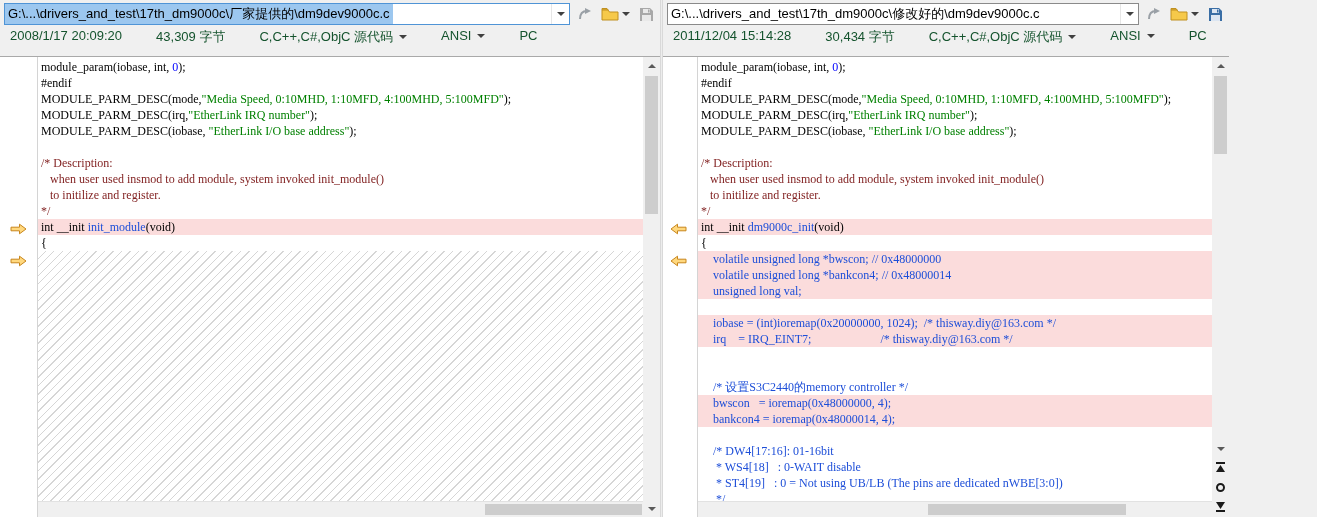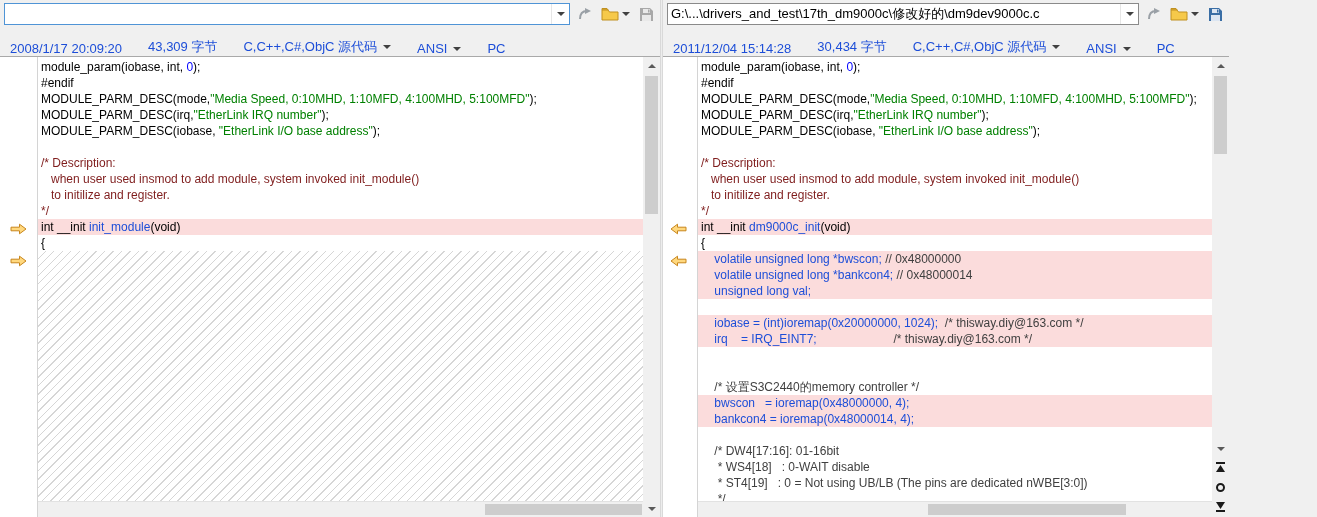--- a/index.html
+++ b/index.html
@@ -12,59 +12,60 @@
   .divider{width:3px;background:#ededed;border-left:1px solid #d9d9d9;border-right:1px solid #d9d9d9;cursor:col-resize}
   .path-row{height:28px;display:flex;align-items:center;padding:0 4px;gap:5px;background:#f0f0f0}
   .combobox{flex:1;height:22px;background:#fff;border:1px solid #8a8a8a;display:flex;align-items:center;position:relative;min-width:0}
   .combobox.focused{border-color:#4f94d6}
   .path-text{font-size:13px;color:#000;padding:1px 3px;white-space:nowrap;overflow:hidden}
   .path-text.selected{background:#9cc7ef}
   .combo-arrow{margin-left:auto;width:18px;height:100%;display:flex;align-items:center;justify-content:center;border-left:1px solid #e6e6e6;cursor:pointer}
   .tri-down{width:0;height:0;border-left:4px solid transparent;border-right:4px solid transparent;border-top:4px solid #404040;display:inline-block}
   .tool-icon{width:20px;height:20px;display:flex;align-items:center;justify-content:center;flex:0 0 auto;cursor:pointer}
   .caret-btn{width:10px;height:20px;display:flex;align-items:center;justify-content:center;flex:0 0 auto;margin-left:-4px;cursor:pointer}
-  .info-row{height:28px;display:flex;align-items:flex-end;gap:26px;padding:0 10px;background:#f0f0f0;font-size:13px;color:#1d4ed8;white-space:nowrap;overflow:hidden}
+  .info-row{height:28px;display:flex;align-items:flex-start;gap:34px;padding:0 10px;background:#f0f0f0;font-size:13px;color:#14532d;white-space:nowrap;overflow:hidden}
   .dd{display:flex;align-items:center;gap:6px;cursor:pointer}
   .code-wrap{flex:1;display:flex;background:#fff;border-top:1px solid #a9a9a9;min-height:0;position:relative}
   .margin{position:relative;border-right:1px solid #d4d4d4;background:#fff;flex:0 0 auto}
   .pane-left .margin{width:38px}
   .pane-right .margin{width:35px}
   .merge-arrow{position:absolute;width:17px;height:12px;cursor:pointer}
   .pane-left .merge-arrow{left:10px}
   .pane-right .merge-arrow{left:7px}
   .code-area{flex:1;position:relative;overflow:hidden;min-width:0;cursor:text}
-  .code-lines{position:absolute;inset:0;padding-top:2px;display:flex;flex-direction:column;font-family:Liberation Sans, sans-serif;font-size:12px;line-height:16px;white-space:pre;color:#000}
+  .code-lines{position:absolute;inset:0;padding-top:2px;display:flex;flex-direction:column;font-family:Liberation Serif, serif;font-size:12px;line-height:16px;white-space:pre;color:#000}
   .code-line{flex:0 0 16px;height:16px;padding-left:3px;overflow:hidden}
   .code-line.diff{background:#fbdcdc}
   .code-line.hatch{flex:1 1 auto;height:auto;background:repeating-linear-gradient(135deg,#ffffff 0px,#ffffff 5px,#d6d6d6 5px,#d6d6d6 6px)}
   .seg-plain{color:#000}
   .seg-str{color:#008000}
   .seg-num{color:#0000ff}
   .seg-cmt{color:#7f1d1d}
-  .seg-bluecmt{color:#404040}
+  .seg-bluecmt{color:#1d4ed8}
   .seg-red{color:#1d4ed8}
   .hscroll{position:absolute;left:0;right:0;bottom:0;height:16px;background:#f0f0f0;border-top:1px solid #e2e2e2}
   .hthumb{position:absolute;top:2px;bottom:2px;background:#cdcdcd}
   .vscroll{flex:0 0 17px;background:#f0f0f0;display:flex;flex-direction:column}
   .sb-btn{flex:0 0 17px;display:flex;align-items:center;justify-content:center;cursor:pointer}
   .sb-btn.nav{flex:0 0 20px}
   .sb-track{flex:1;position:relative}
   .sb-thumb{position:absolute;left:2px;right:2px;background:#cdcdcd;cursor:pointer}
   .tri-up-s{width:0;height:0;border-left:4px solid transparent;border-right:4px solid transparent;border-bottom:4px solid #5a5a5a}
   .tri-down-s2{width:0;height:0;border-left:4px solid transparent;border-right:4px solid transparent;border-top:4px solid #5a5a5a}
   .ring{width:9px;height:9px;border:2px solid #1a1a1a;border-radius:50%;display:inline-block}
 </style>
 </head>
 <body>
 
 <div class="app">
 
   <section class="pane pane-left" id="pane-left">
     <div class="path-row">
       <div class="combobox focused">
+        <span class="path-text selected">G:\...\drivers_and_test\17th_dm9000c\厂家提供的\dm9dev9000c.c</span>
         <span class="combo-arrow">
             <i class="tri-down"></i>
           </span>
       </div>
       <span class="tool-icon">
         <svg width="16" height="14" viewBox="0 0 16 14">
             <path d="M3 12 C3 6 6 4 10 4" fill="none" stroke="#9aa0a6" stroke-width="2"></path>
             <path d="M8 1 L14 4 L8 7 Z" fill="#9aa0a6"></path>
           </svg>
       </span>

